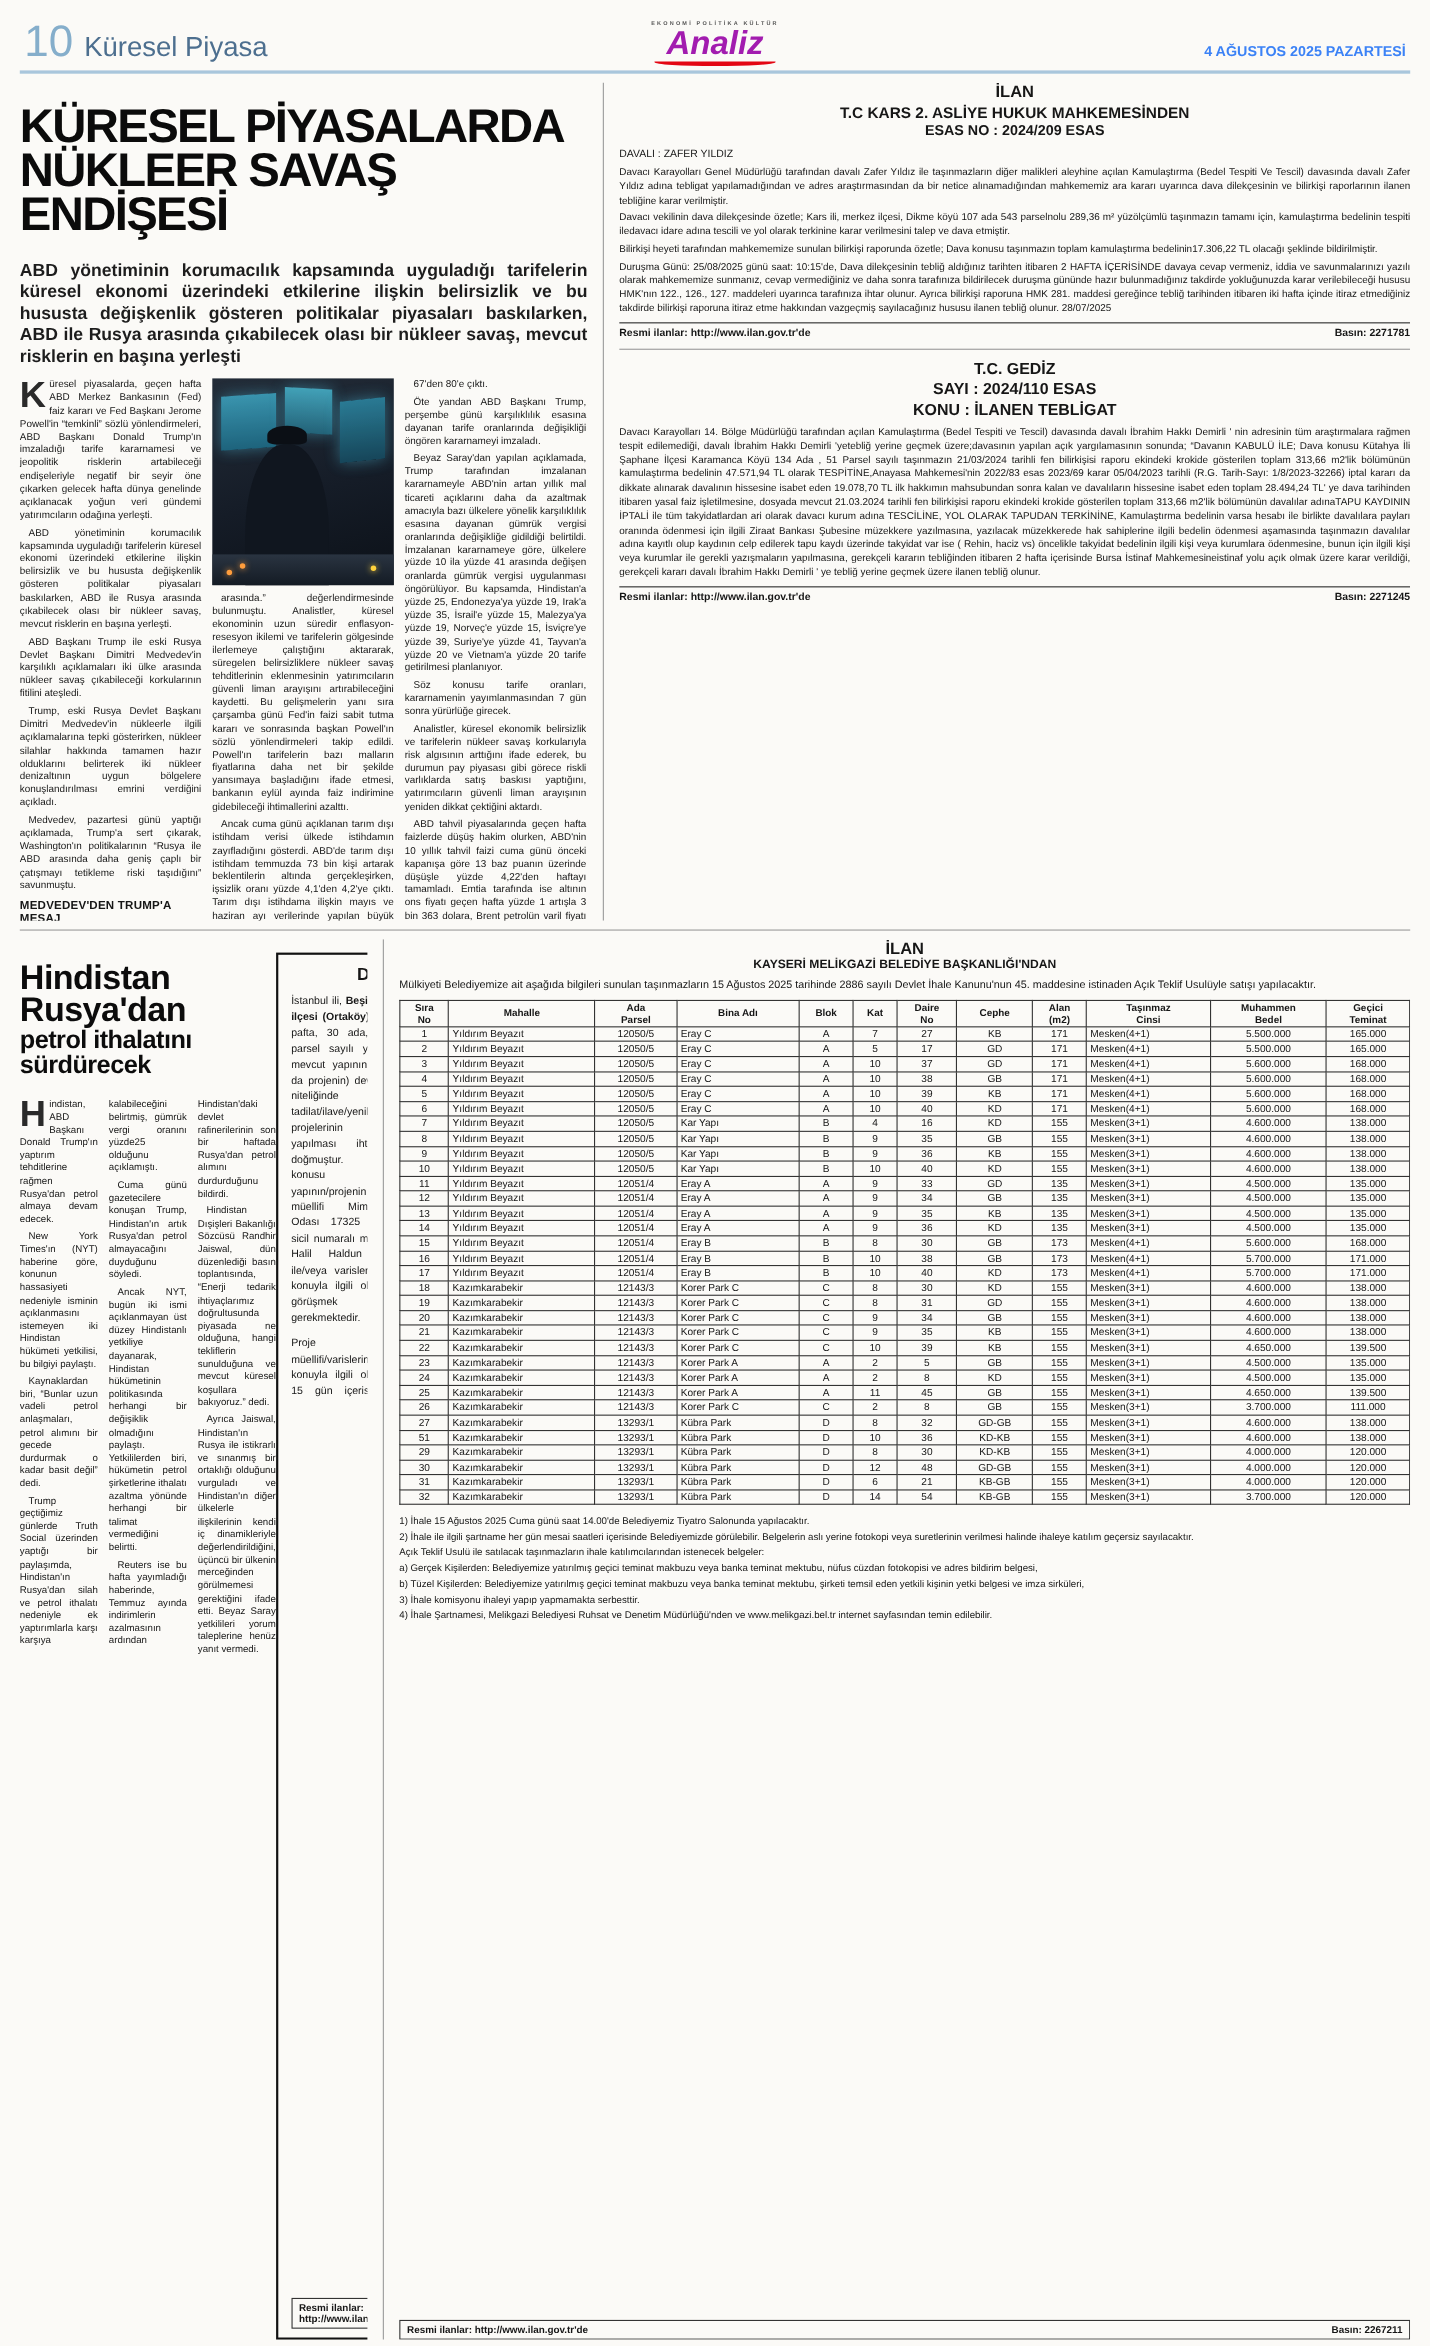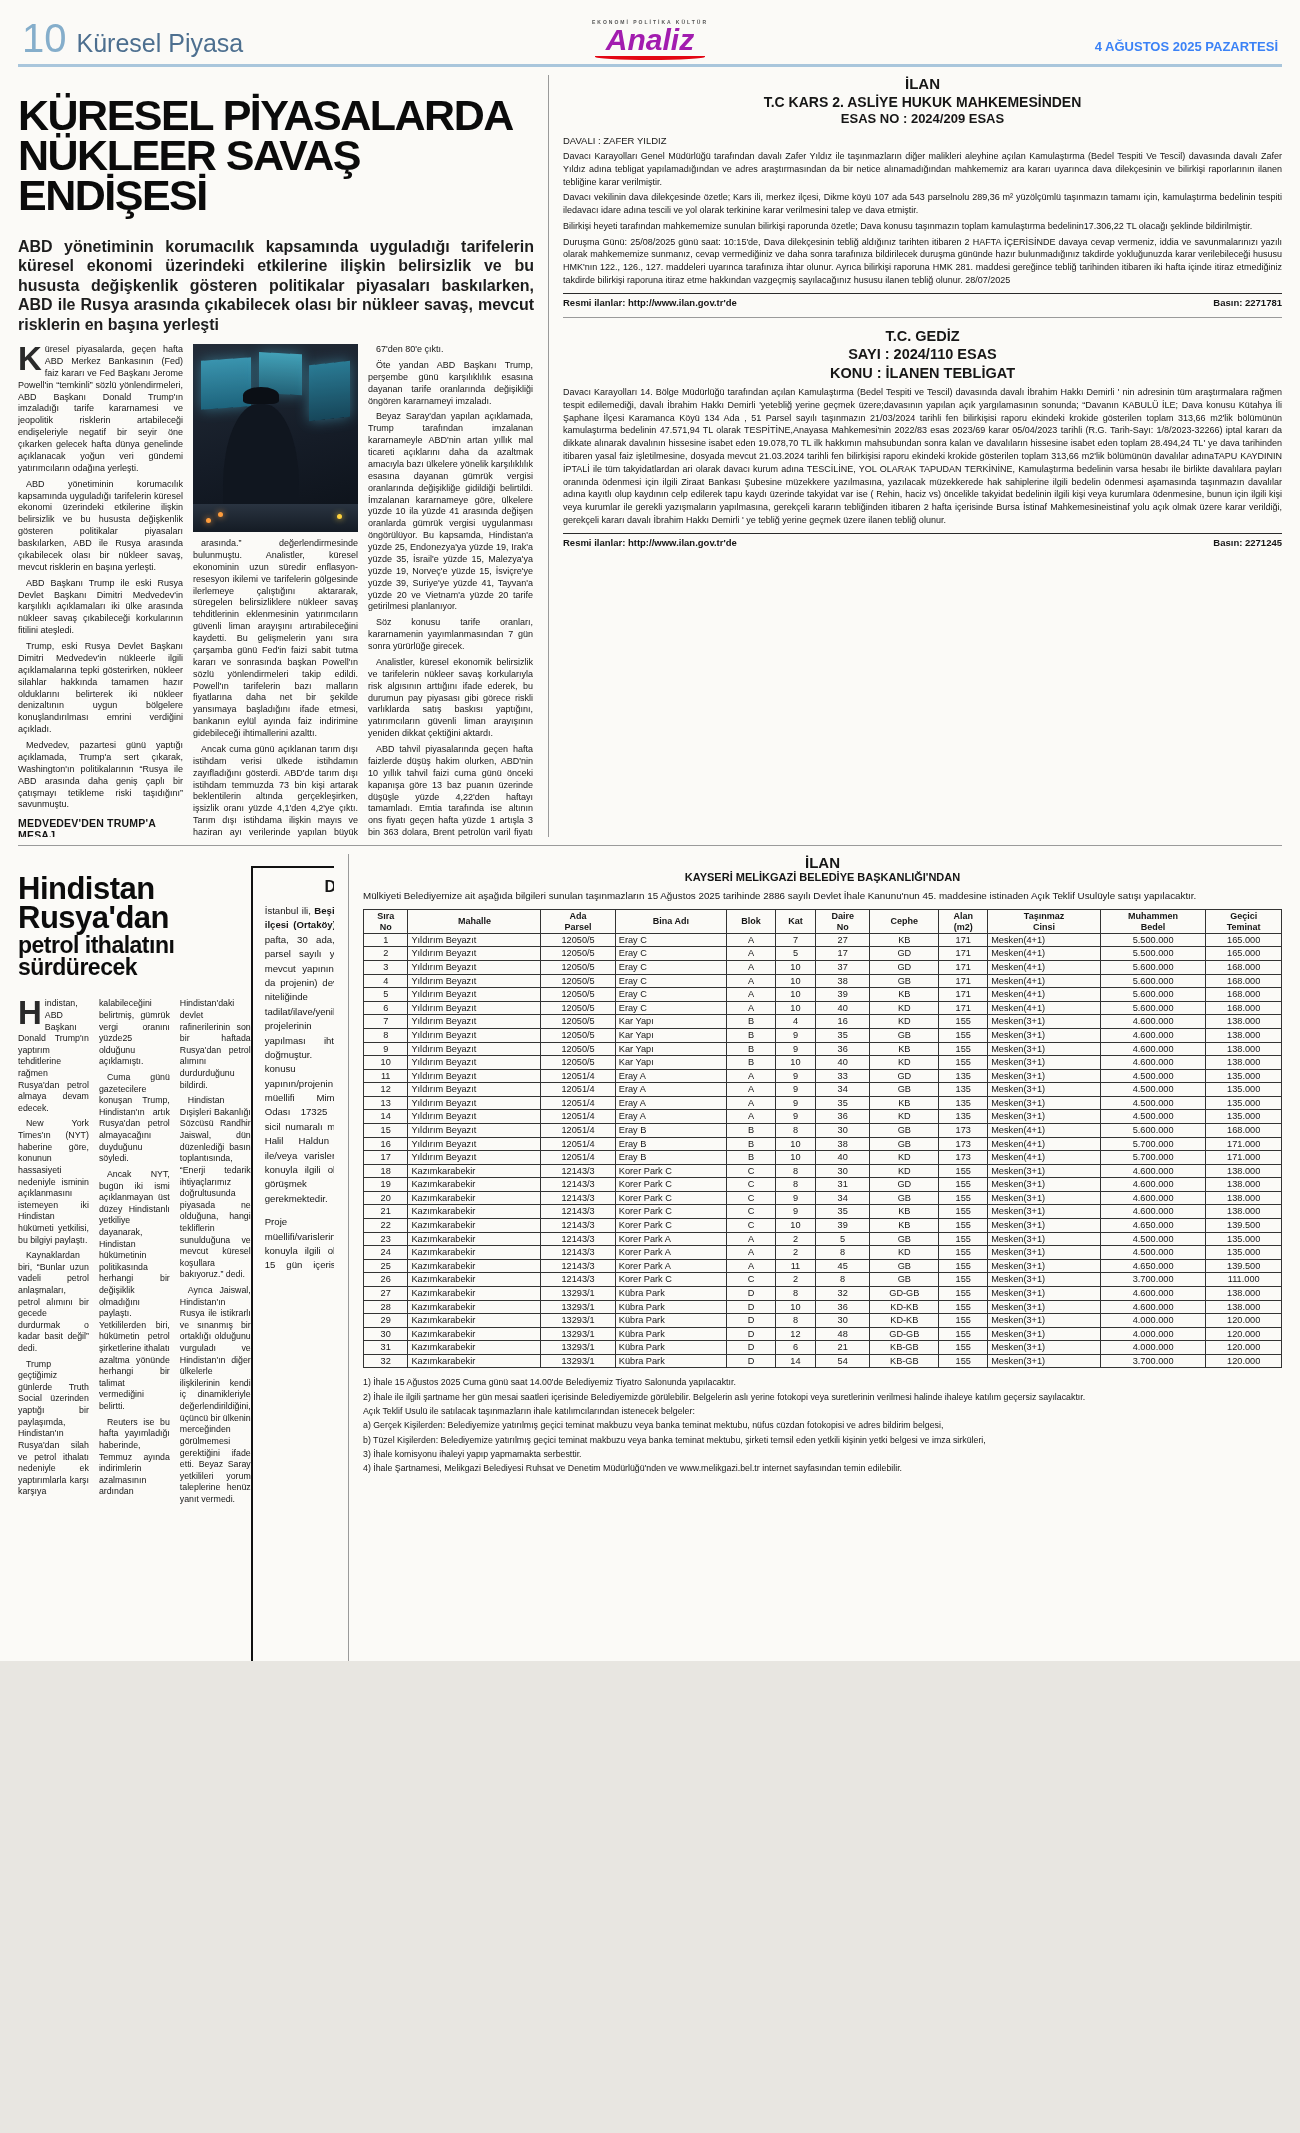--- a/index.html
+++ b/index.html
@@ -1,16 +1,16 @@
 <!DOCTYPE html>
 <html><head>
 <meta charset="utf-8">
 <style>
   html,body{margin:0;padding:0;background:#e8e6e1;}
-  .page{width:1300px;height:1661px;margin:0 auto;background:#fbfaf7;color:#161616;
+  .page{width:1300px;height:2133px;margin:0 auto;background:#fbfaf7;color:#161616;
         font-family:"Liberation Sans",sans-serif;overflow:hidden;box-sizing:border-box;
         padding:0 18px;}
   
   .masthead{display:flex;align-items:flex-end;justify-content:space-between;
             padding:10px 4px 6px;border-bottom:3px solid #a9c6dc;position:relative;height:48px;}
   .mast-left{display:flex;align-items:baseline;gap:10px;}
   .page-num{font-size:40px;color:#85aecb;font-weight:400;line-height:.8;}
   .section-title{font-size:25px;color:#4d6f8f;font-weight:400;}
   .mast-center{position:absolute;left:50%;transform:translateX(-50%);text-align:center;bottom:4px;}
   .logo-tagline{font-size:5px;letter-spacing:2px;color:#555;font-weight:700;}
@@ -677,21 +677,21 @@
     <td>8</td>
     <td>32</td>
     <td>GD-GB</td>
     <td>155</td>
     <td>Mesken(3+1)</td>
     <td>4.600.000</td>
     <td>138.000</td>
   </tr>
 
   <tr>
-    <td>28</td>
+    <td>51</td>
     <td>Kazımkarabekir</td>
     <td>13293/1</td>
     <td>Kübra Park</td>
     <td>D</td>
     <td>10</td>
     <td>36</td>
     <td>KD-KB</td>
     <td>155</td>
     <td>Mesken(3+1)</td>
     <td>4.600.000</td>

